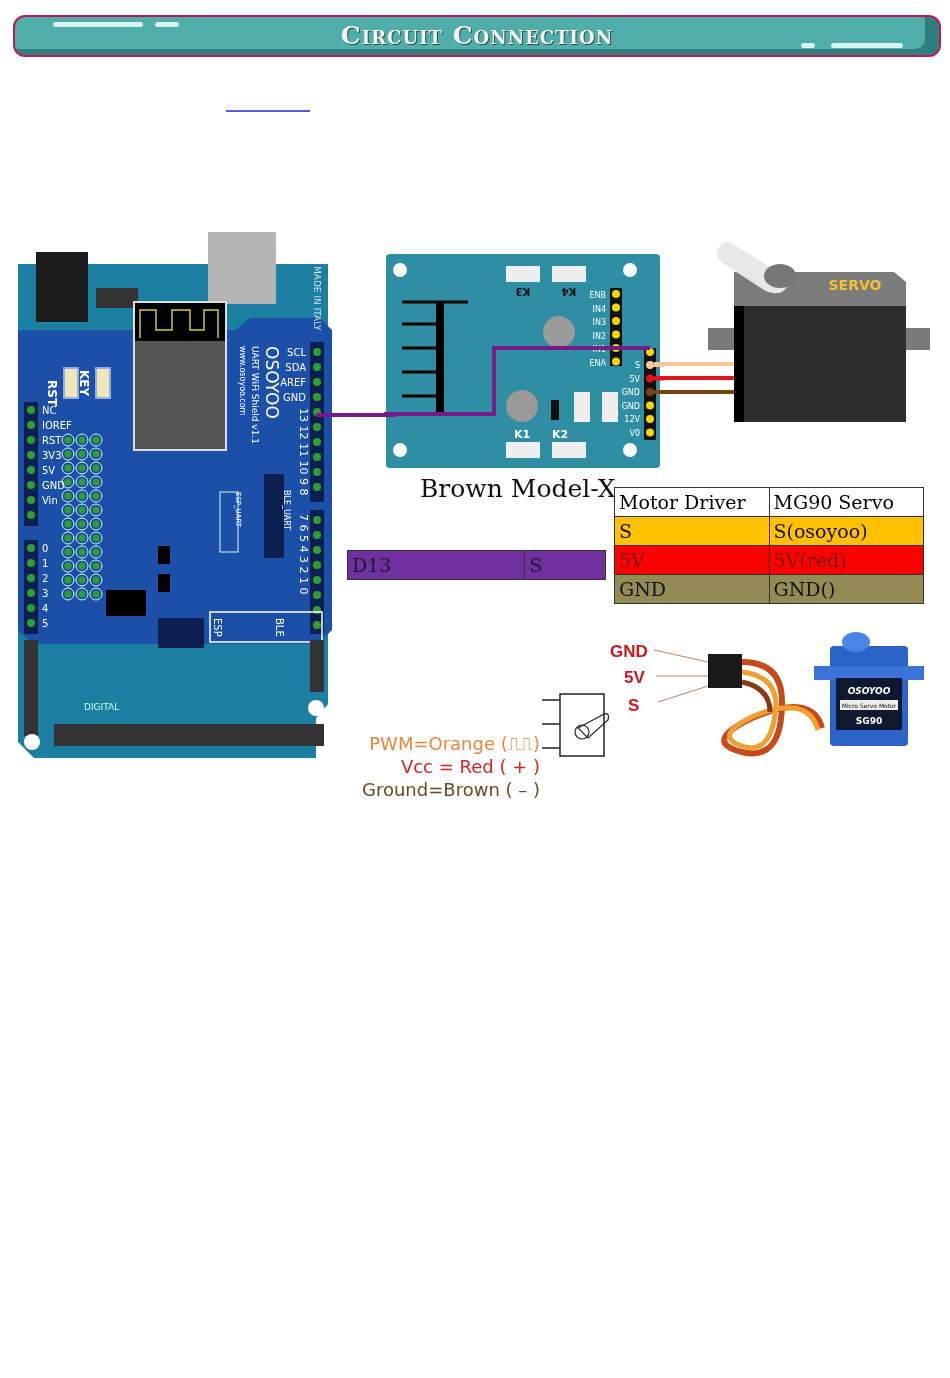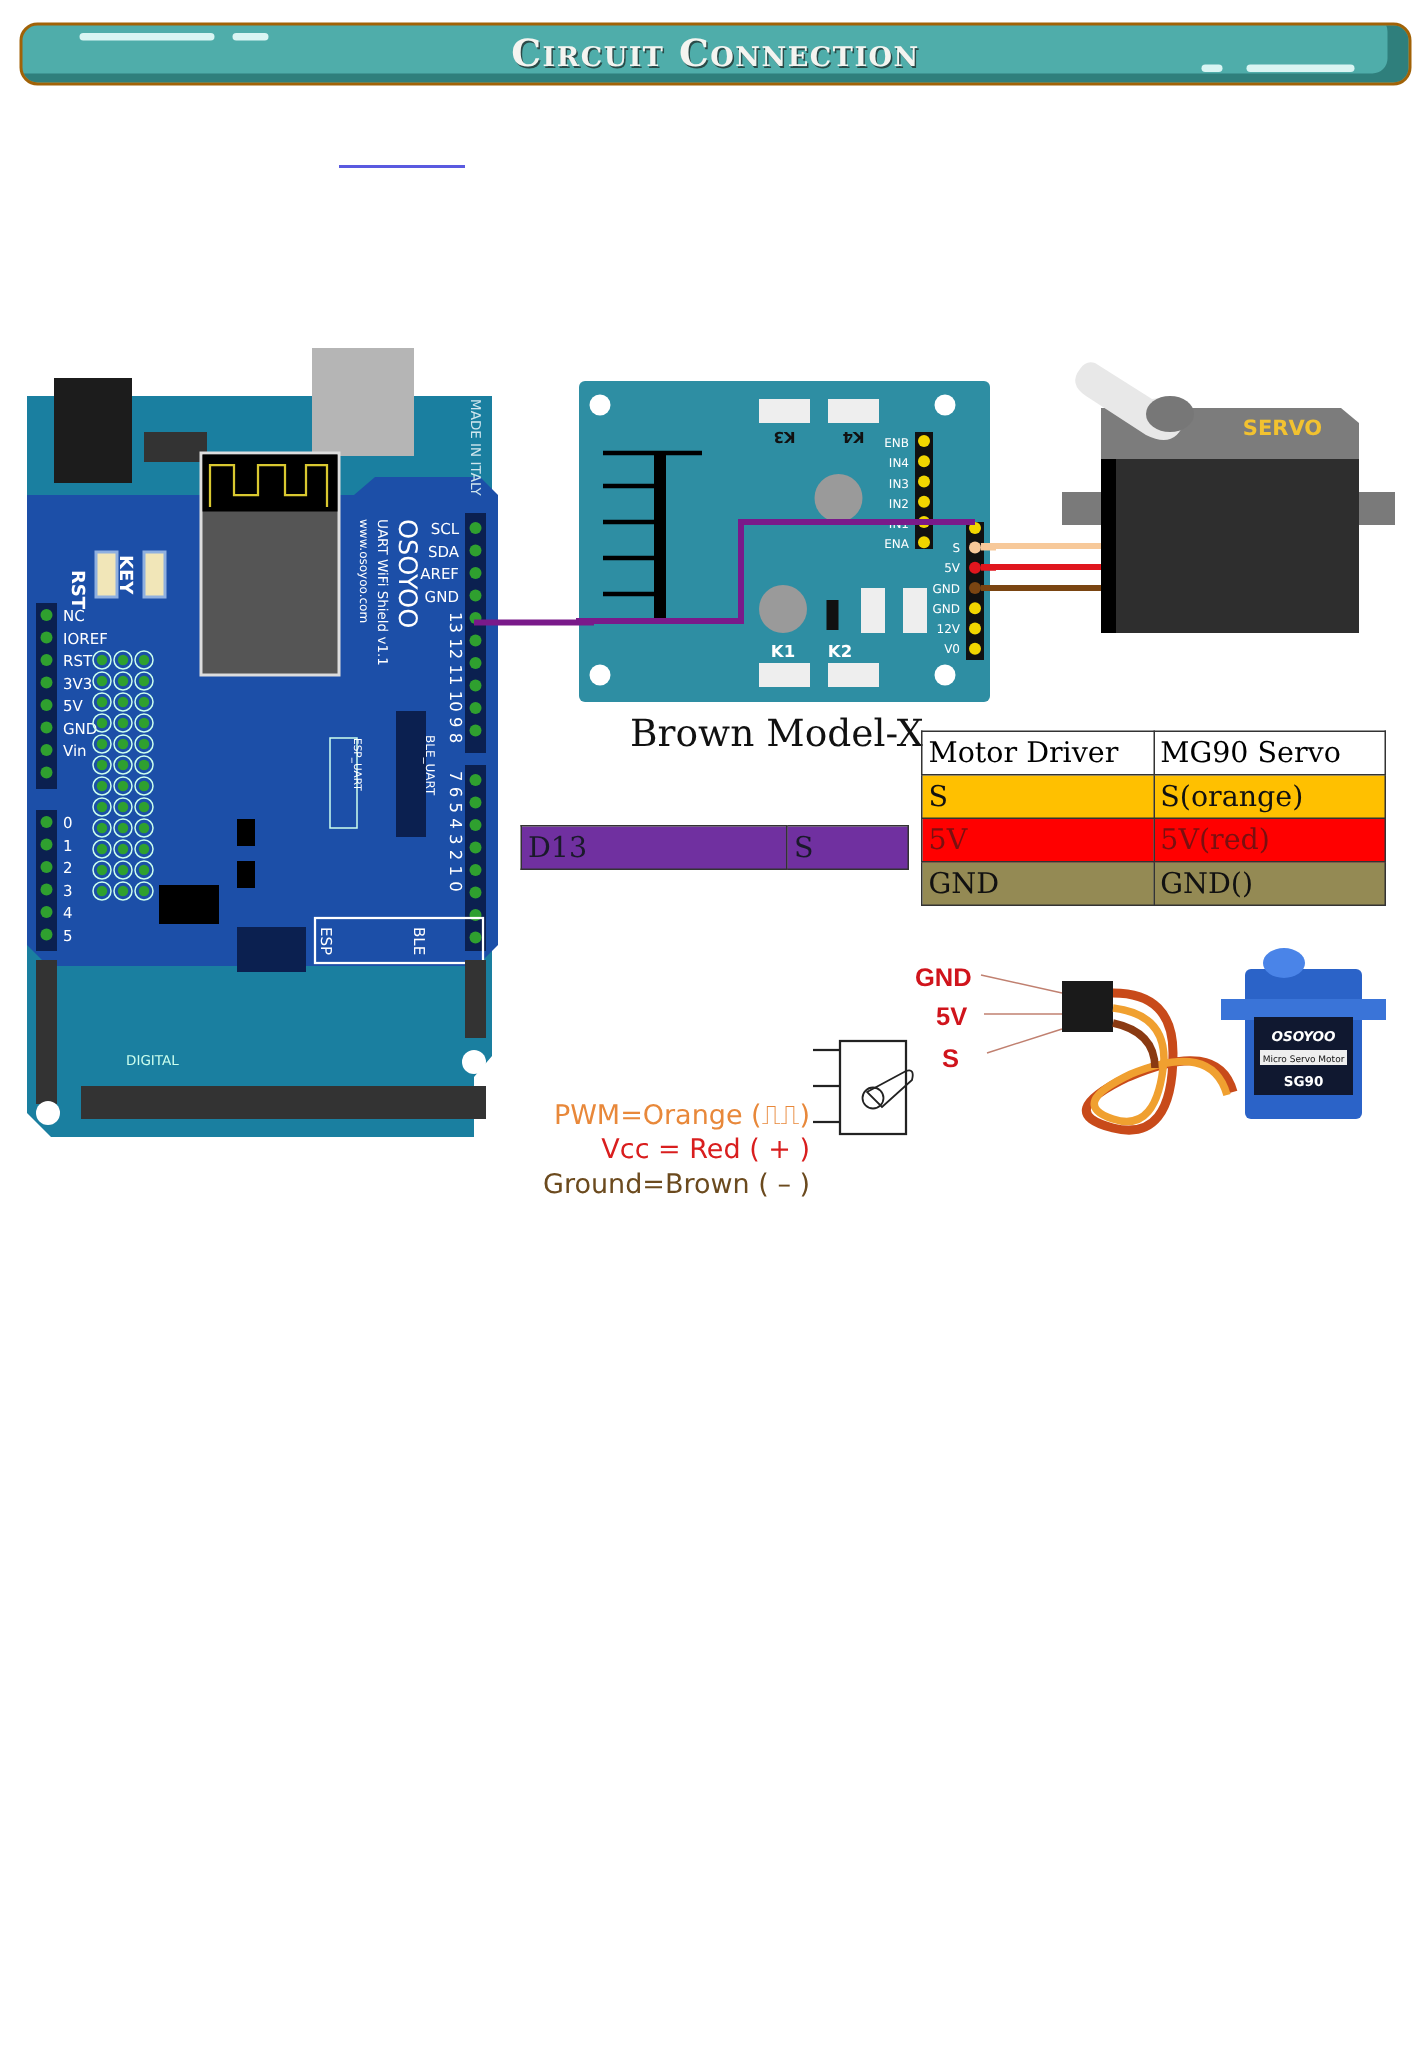--- a/index.html
+++ b/index.html
@@ -1,17 +1,17 @@
 <!DOCTYPE html>
 <html><head>
 <meta charset="utf-8">
 <style>
   html,body{margin:0;padding:0;background:#fff;}
   body{width:950px;height:1378px;position:relative;overflow:hidden;font-family:"Liberation Sans",sans-serif;}
-  .banner{position:absolute;left:13px;top:15px;width:924px;height:38px;border-radius:12px;background:#4fadaa;border:2px solid #a16207;box-shadow:inset -14px -6px 0 #2f7f7c;}
+  .banner{position:absolute;left:13px;top:15px;width:924px;height:38px;border-radius:12px;background:#4fadaa;border:2px solid #be185d;box-shadow:inset -14px -6px 0 #2f7f7c;}
   .banner .hl{position:absolute;height:5px;border-radius:3px;background:#d9f5f3;}
   .banner-title{position:absolute;left:0;right:0;top:4px;text-align:center;color:#f4f4f0;font-family:"DejaVu Serif",serif;font-weight:bold;font-size:25px;letter-spacing:1px;text-shadow:1px 1px 0 #2b4a48;font-variant:small-caps;}
   .link{position:absolute;left:226px;top:96px;width:84px;height:14px;border-bottom:2px solid #5a5ae0;}
   .abs{position:absolute;}
   svg text{font-family:"DejaVu Sans",sans-serif;}
   table.tbl{position:absolute;border-collapse:collapse;font-family:"DejaVu Serif",serif;font-size:19px;}
   table.tbl td{border:1.5px solid #333;text-align:left;padding:0 4px;height:28px;line-height:28px;}
   .model-label{position:absolute;left:420px;top:474px;font-family:"DejaVu Serif",serif;font-size:25px;color:#111;}
   .pwm{position:absolute;text-align:right;font-family:"DejaVu Sans",sans-serif;font-size:18px;line-height:23px;}
   .pinlbl{position:absolute;font-weight:bold;font-size:17px;color:#d0141c;font-family:"Liberation Sans",sans-serif;}
@@ -308,21 +308,21 @@
   </table>
 
 <table class="tbl" id="servoTbl" style="left:614px;top:487px;width:310px;">
   <tbody>
       <tr>
     <td style="background:#fff;width:50%">Motor Driver</td>
     <td style="background:#fff">MG90 Servo</td>
   </tr>
   <tr class="srow" style="background: rgb(255, 192, 0); color: rgb(17, 17, 17);">
         <td>S</td>
-        <td>S(orange)</td>
+        <td>S(osoyoo)</td>
       </tr>
   <tr class="srow" style="background: rgb(255, 0, 0); color: rgb(122, 16, 16);">
         <td>5V</td>
         <td>5V(red)</td>
       </tr>
   <tr class="srow" style="background: rgb(148, 138, 84); color: rgb(17, 17, 17);">
         <td>GND</td>
         <td>GND()</td>
       </tr>
 </tbody>

